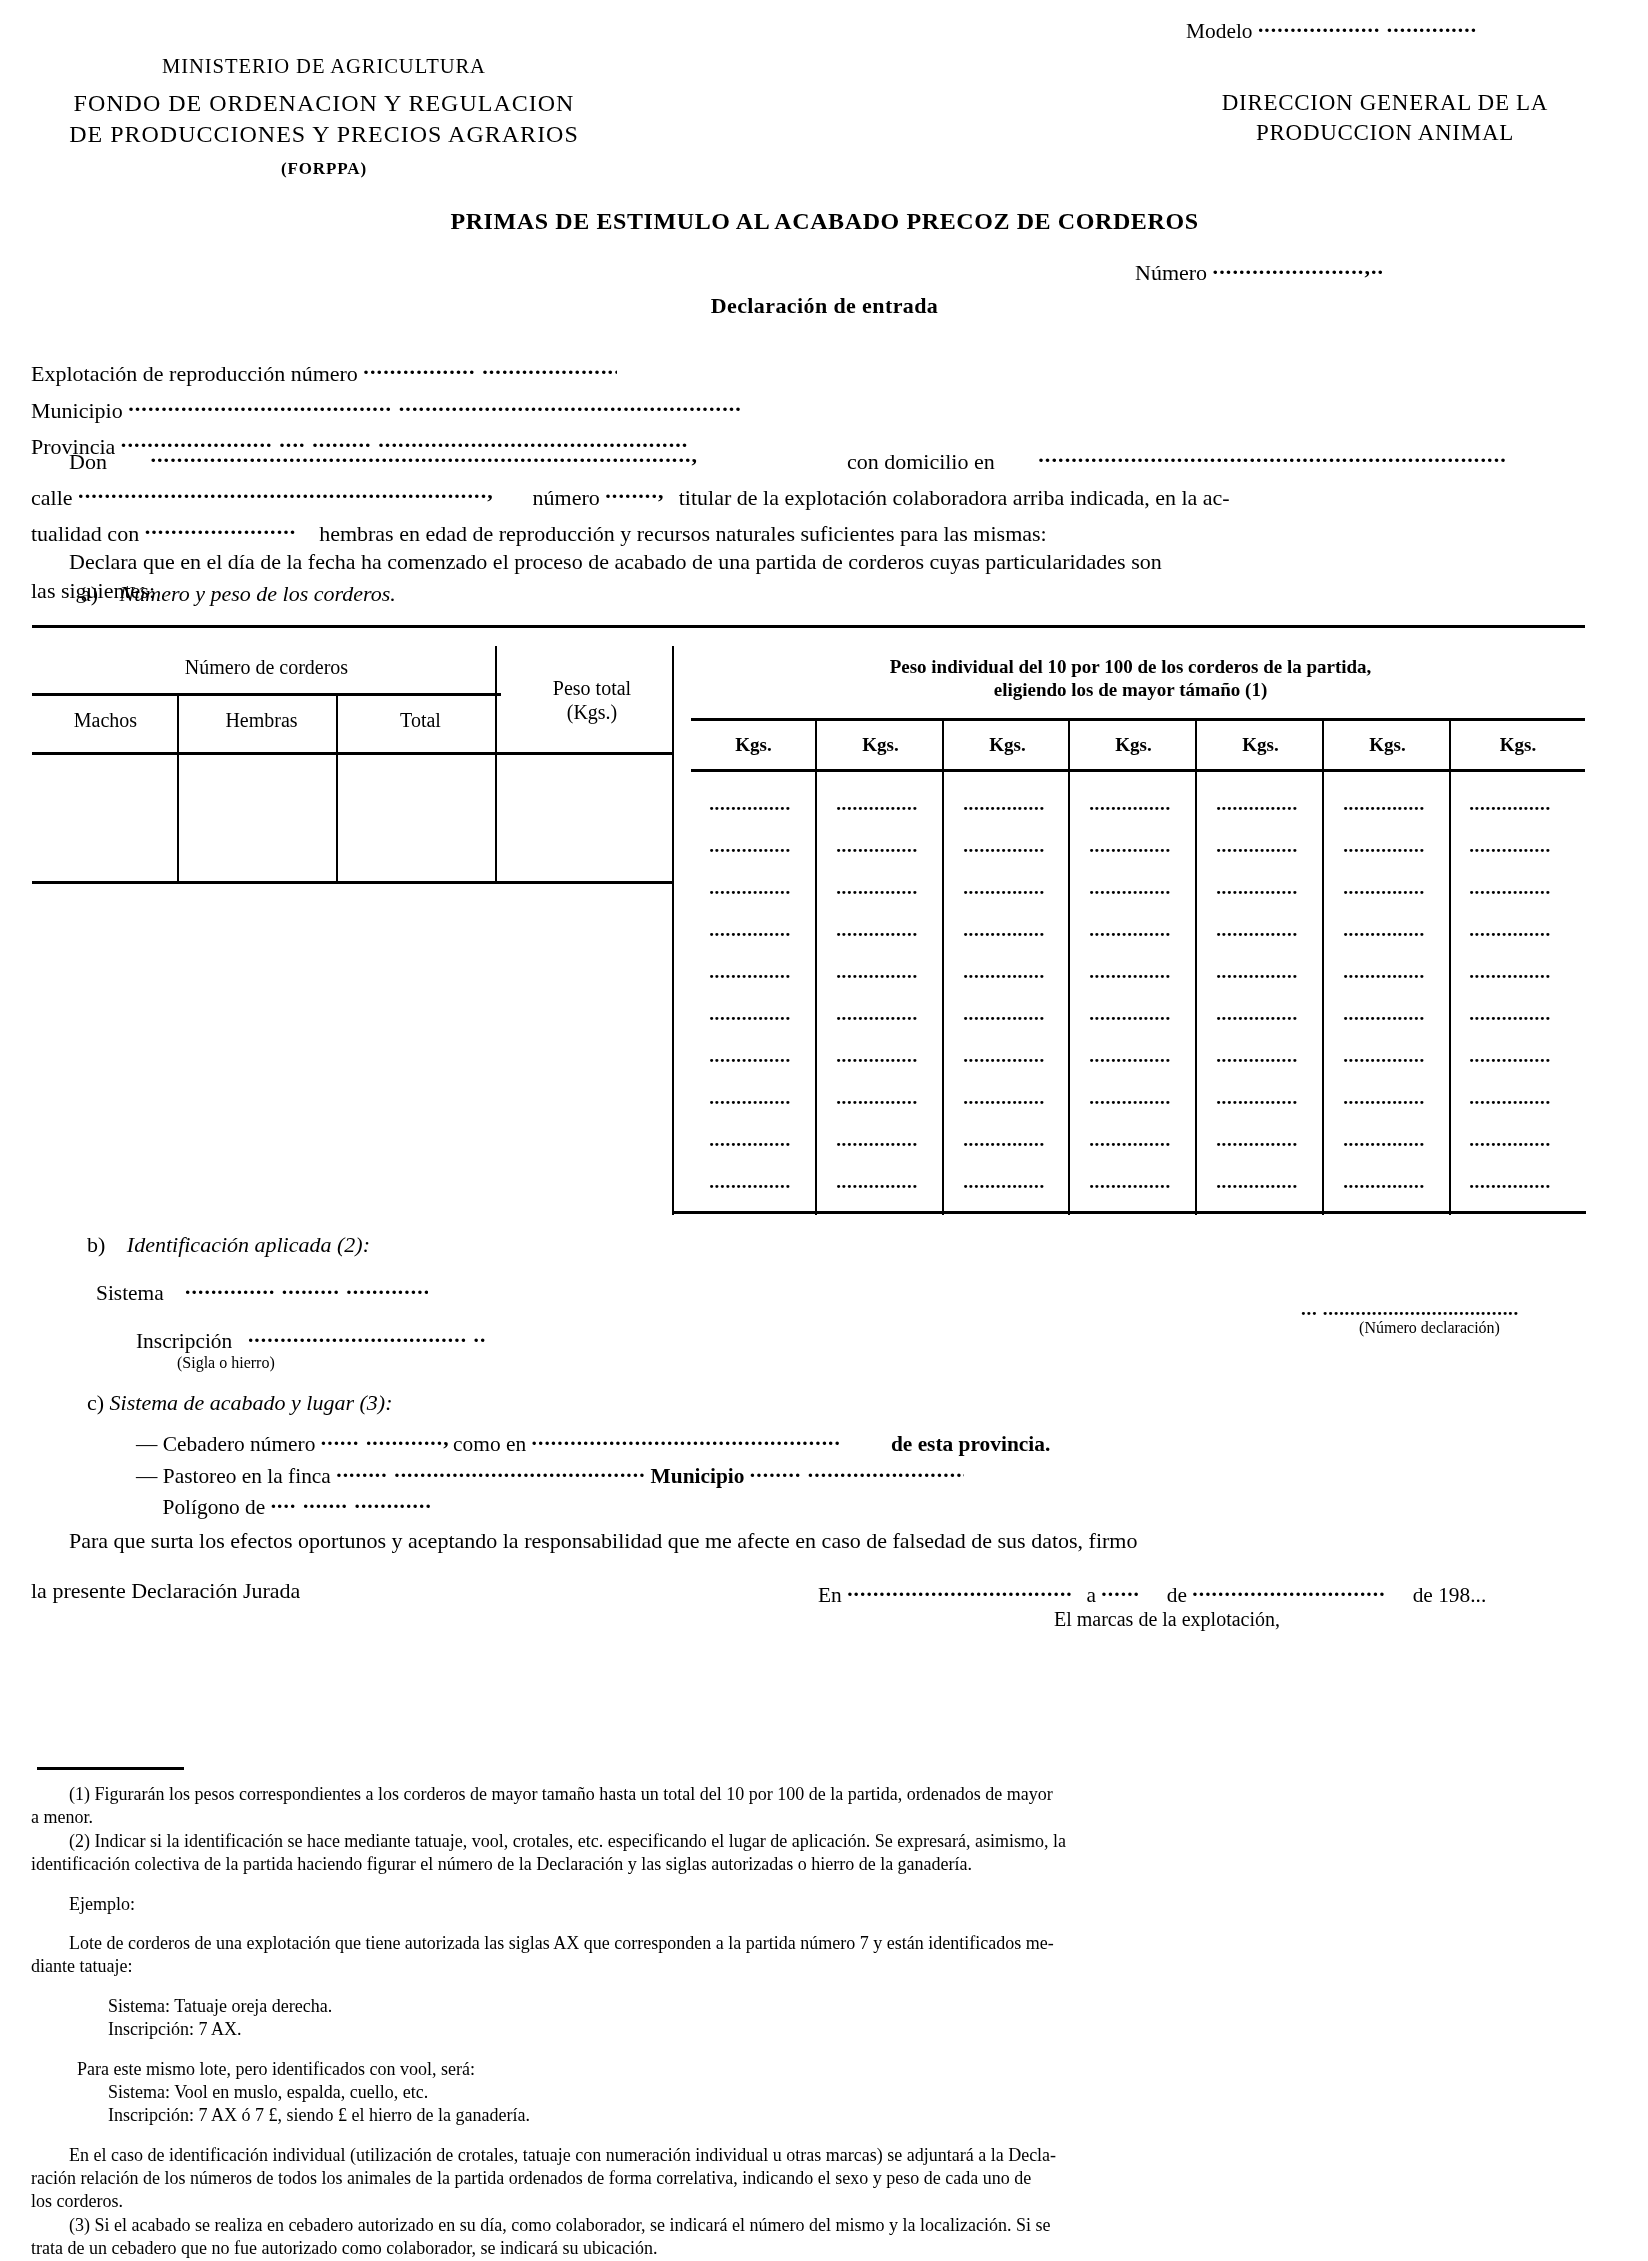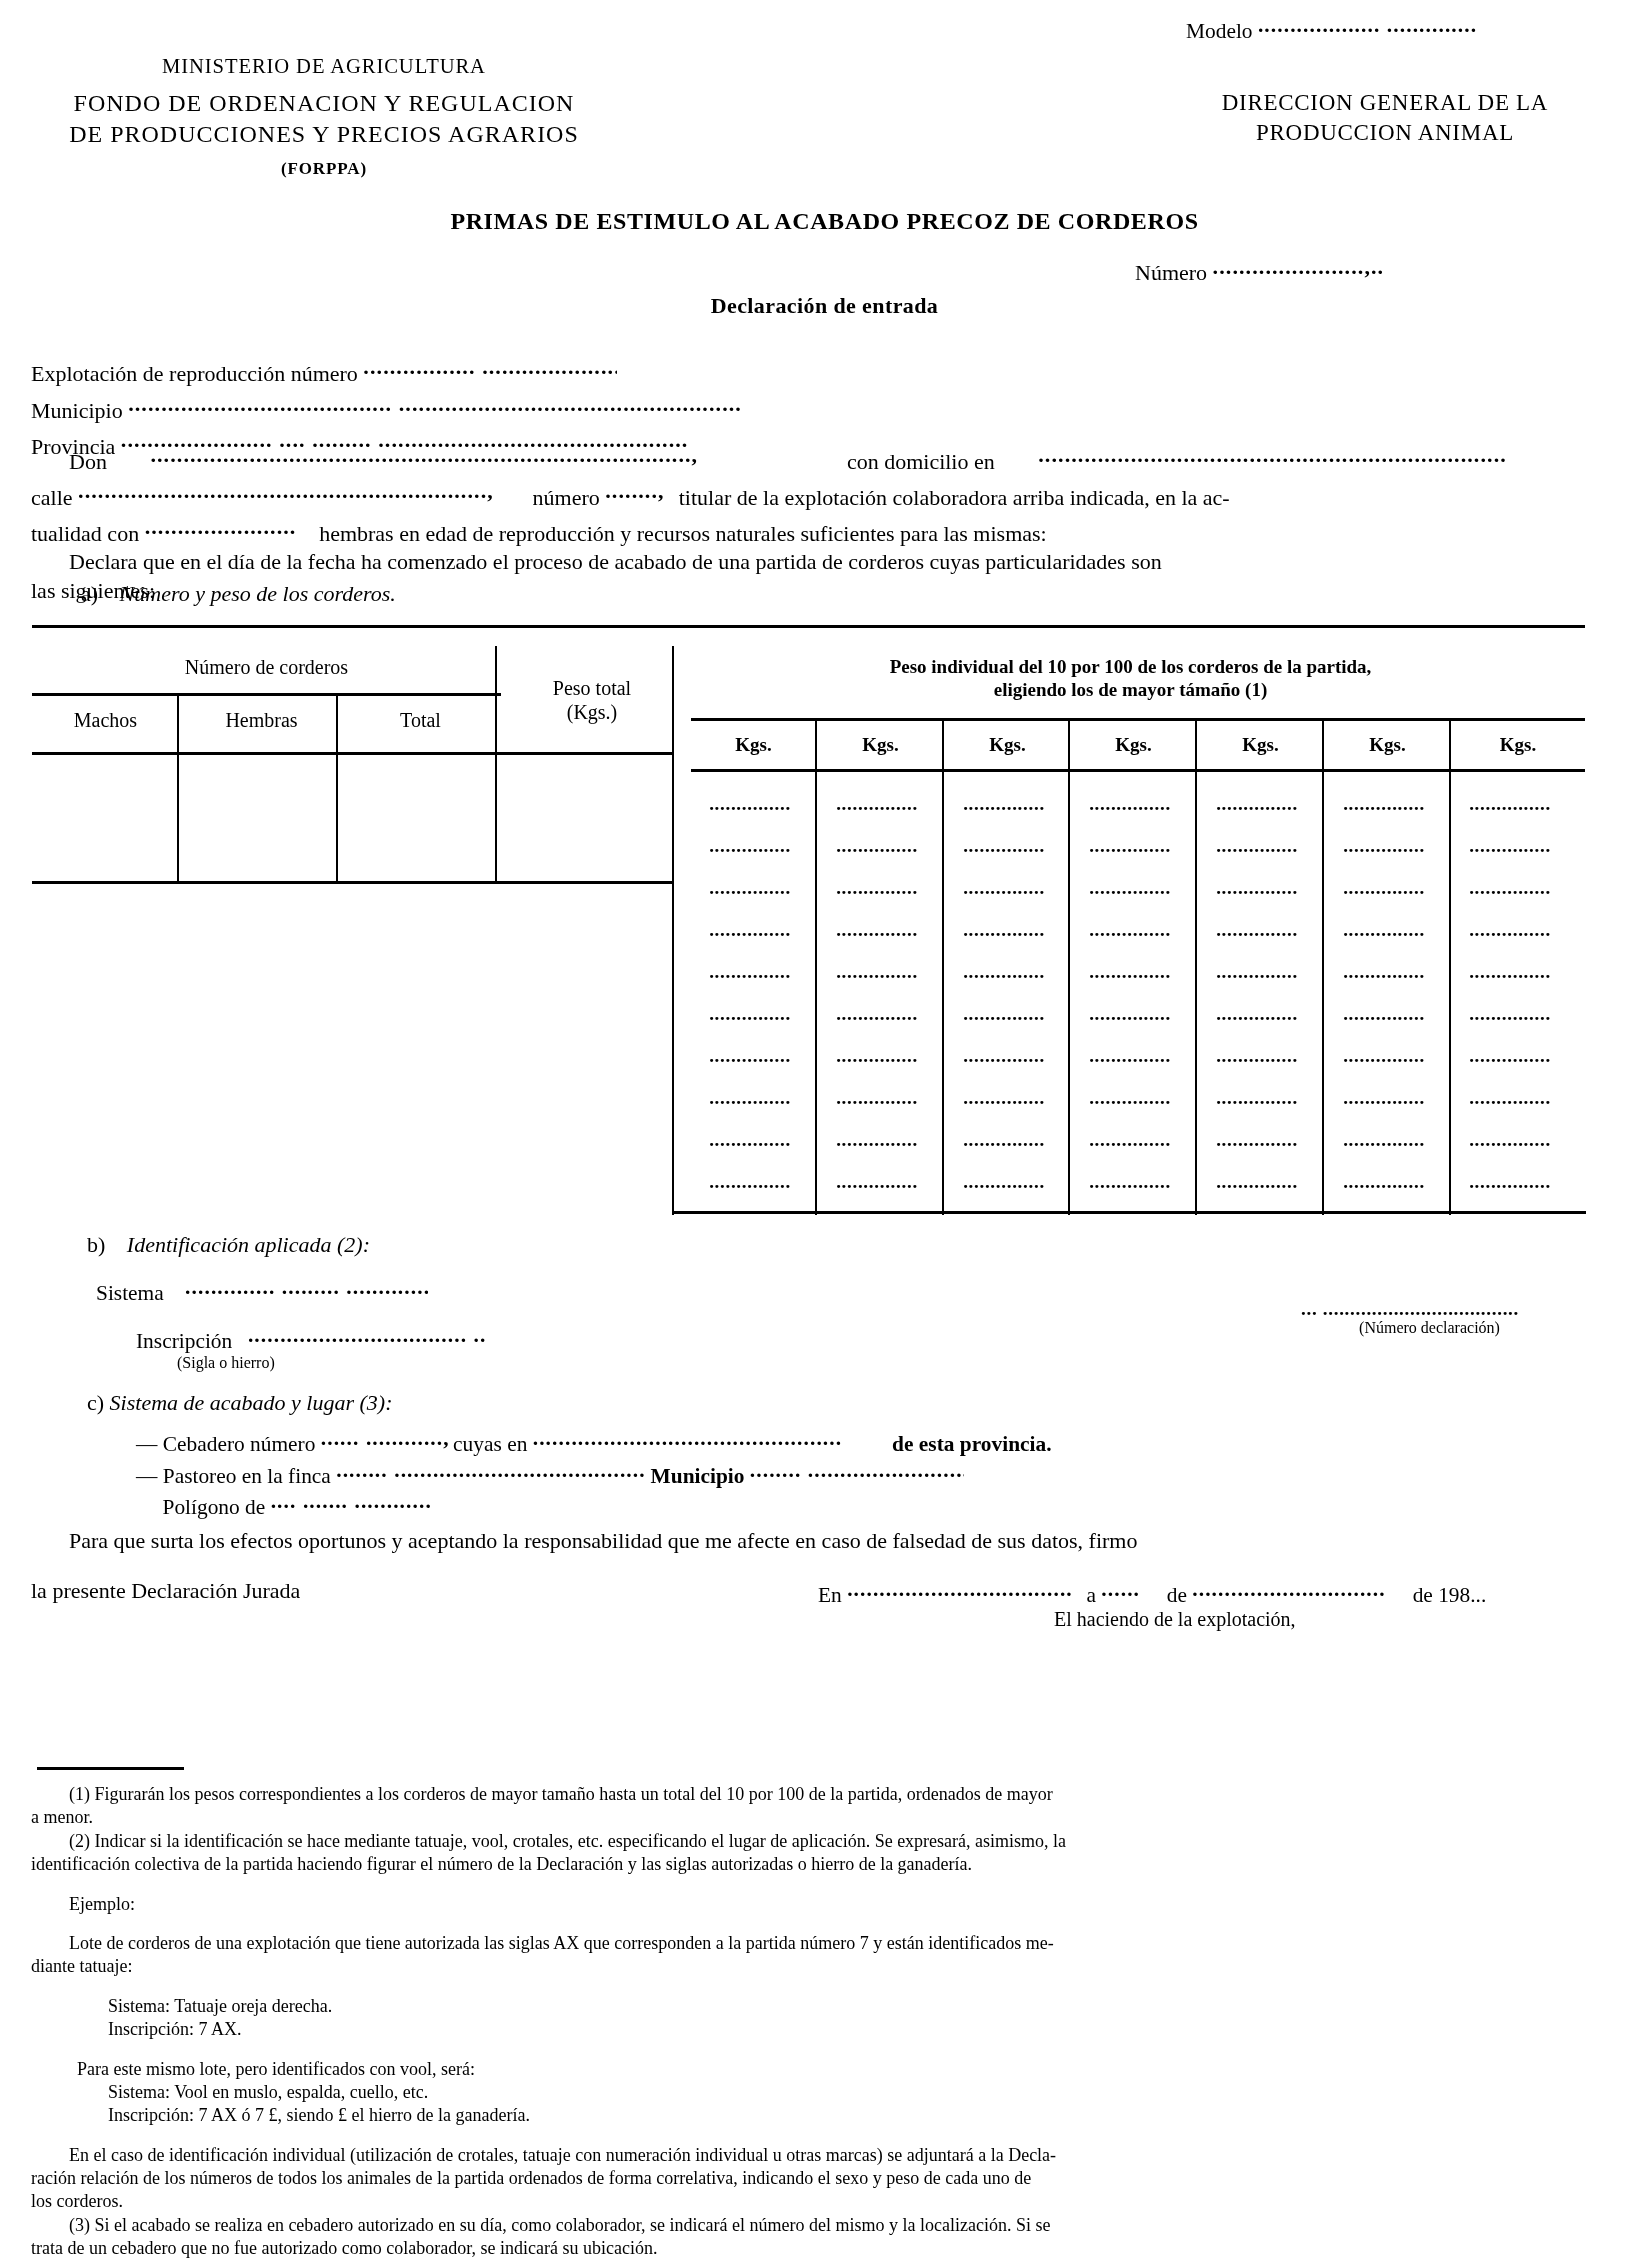--- a/index.html
+++ b/index.html
@@ -361,21 +361,21 @@
 
   <div class="abs nowrap" id="sec-c">
     <span>c)</span>
     <span class="ital" style="">Sistema de acabado y lugar (3):</span>
   </div>
 
   <div class="abs" id="sec-c-lines">
     <div class="nowrap">
       <span>— Cebadero  número</span>
       <span class="dots" style="width:127px">...... ............,</span>
-      <span>cuyas  en</span>
+      <span>como  en</span>
       <span class="dots" style="width:354px">................................................</span>
       <span class="bold">de esta provincia.</span>
     </div>
     <div class="nowrap">
       <span>— Pastoreo  en  la  finca</span>
       <span class="dots" style="width:309px">........  ............................................ .......</span>
       <span class="bold">Municipio</span>
       <span class="dots" style="width:214px">........ ............................</span>
     </div>
     <div class="nowrap" style="margin-left:26.5px">
@@ -392,21 +392,21 @@
   <div class="abs" id="en-line">
     <span>En</span>
     <span class="dots" style="width:234px">...................................</span>
     <span>a</span>
     <span class="dots" style="width:60px">......</span>
     <span>de</span>
     <span class="dots" style="width:215px">..............................</span>
     <span>de 198...</span>
   </div>
 
-  <div class="abs" id="titular-line">El haciendo de la explotación,</div>
+  <div class="abs" id="titular-line">El marcas de la explotación,</div>
 
   <div class="abs" id="foot-rule"></div>
 
   <div class="abs" id="footnotes">
     <p class="indent">(1)  Figurarán  los  pesos  correspondientes  a  los  corderos  de  mayor  tamaño  hasta  un  total  del  10  por  100  de  la  partida,  ordenados  de  mayor</p>
     <p>a menor.</p>
     <p class="indent">(2)  Indicar  si  la  identificación  se  hace  mediante  tatuaje,  vool,  crotales,  etc.  especificando  el  lugar  de  aplicación.  Se  expresará,  asimismo,  la</p>
     <p>identificación  colectiva  de  la  partida  haciendo  figurar  el  número  de  la  Declaración  y  las  siglas  autorizadas  o  hierro  de  la  ganadería.</p>
     <div class="gap"></div>
     <p class="indent">Ejemplo:</p>

